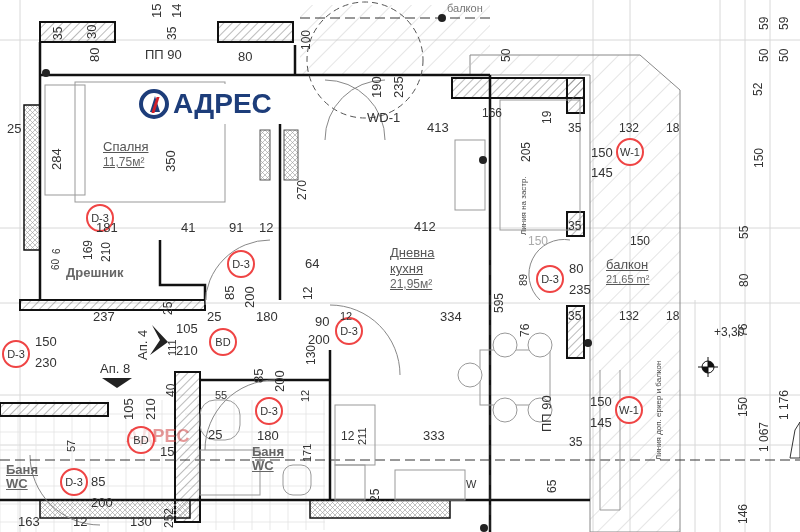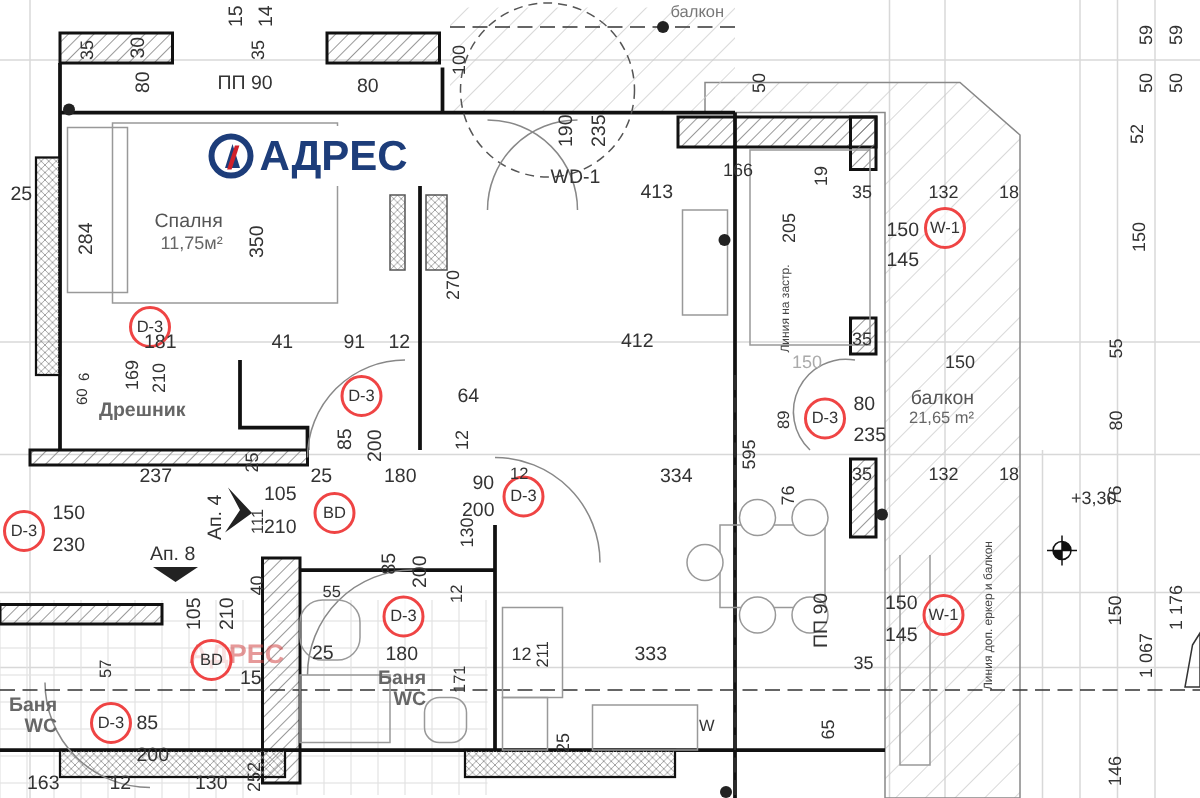--- a/index.html
+++ b/index.html
@@ -1,19 +1,19 @@
 <!DOCTYPE html>
 <html><head>
 <meta charset="utf-8">
 <style>
   html,body{margin:0;padding:0;background:#fff;}
   #stage{position:relative;width:800px;height:532px;overflow:hidden;background:#fff;font-family:"Liberation Sans",sans-serif;color:#3a3a3a;}
   svg{position:absolute;left:0;top:0;}
   .lbl{position:absolute;white-space:nowrap;font-size:13px;color:#333;line-height:1;}
-  .room{font-size:13px;color:#555;text-align:right;}
+  .room{font-size:13px;color:#555;text-align:left;text-decoration:underline;}
   .room .area{font-size:12px;color:#666;}
   .vert{transform-origin:left top;transform:rotate(-90deg);}
   .tag{position:absolute;border:2px solid #ef4444;border-radius:50%;width:24px;height:24px;font-size:11px;display:flex;align-items:center;justify-content:center;background:rgba(255,255,255,0.7);color:#333;}
   .small{font-size:8px;color:#444;}
   #logo{position:absolute;left:135px;top:84px;width:143px;height:40px;background:#fff;display:flex;align-items:center;gap:4px;padding-left:4px;}
   #logo .mark{width:30px;height:30px;border:4px solid #1d3d7a;border-radius:50%;box-sizing:border-box;position:relative;}
   #logo .mark:before{content:"";position:absolute;left:7px;top:3px;width:0;height:0;border-left:5px solid transparent;border-right:5px solid transparent;border-bottom:16px solid #1d3d7a;}
   #logo .mark:after{content:"";position:absolute;left:11px;top:4px;width:3px;height:16px;background:#d0202a;transform:skewX(-18deg);}
   #logo .word{font-weight:bold;font-size:28px;color:#1d3d7a;letter-spacing:0px;}
   #wm{position:absolute;left:126px;top:426px;font-size:18px;font-weight:bold;color:rgba(210,70,70,0.55);}
@@ -156,20 +156,25 @@
 
   <div id="logo">
     <div class="mark"></div>
     <span class="word">АДРЕС</span>
   </div>
   <div id="wm">АДРЕС</div>
 
   <div class="lbl room" style="left:103px;top:140px;">
     <div>Спалня</div>
     <div class="area" style="margin-top:3px">11,75м²</div>
+  </div>
+  <div class="lbl room" style="left:390px;top:246px;">
+    <div>Дневна</div>
+    <div style="margin-top:3px">кухня</div>
+    <div class="area" style="margin-top:3px">21,95м²</div>
   </div>
   <div class="lbl room" style="left:606px;top:258px;">
     <div>балкон</div>
     <div class="area" style="margin-top:3px;font-size:11px">21,65 m²</div>
   </div>
   <div class="lbl" style="left:66px;top:266px;color:#666;font-weight:bold">Дрешник</div>
   <div class="lbl room" style="left:252px;top:445px;font-weight:bold;color:#666">
     <div>Баня</div>
     <div style="margin-top:1px">WC</div>
   </div>

